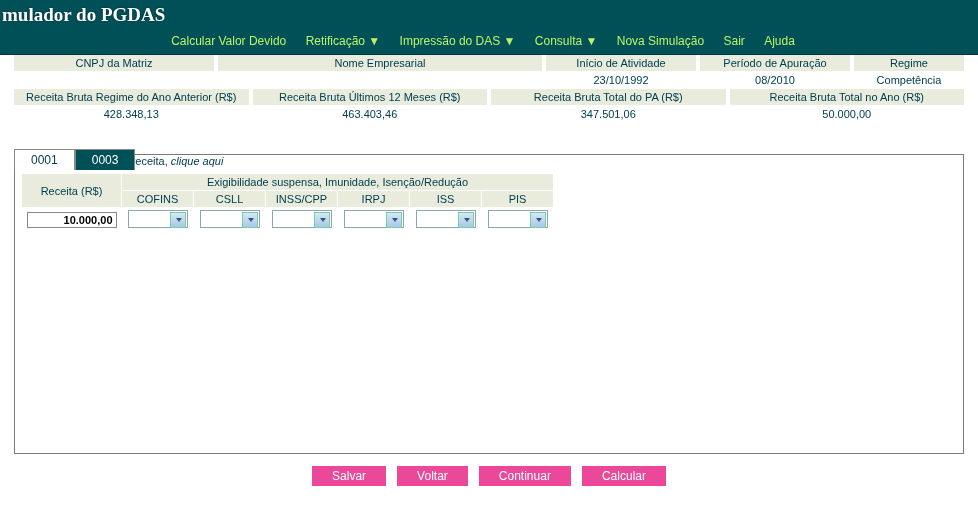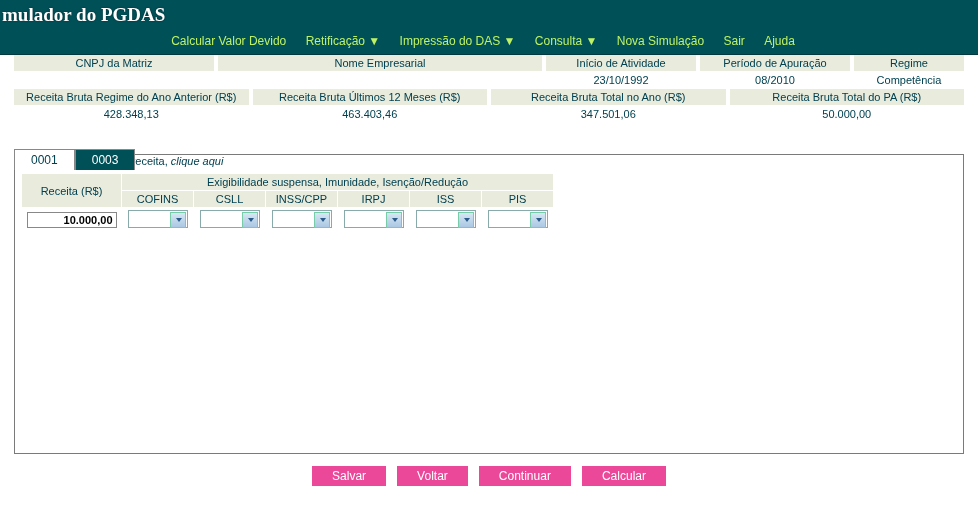--- a/index.html
+++ b/index.html
@@ -61,22 +61,22 @@
   <div class="info-row values">
     <div class="info-cell" style="flex:0 0 200px;filter:blur(1px);opacity:.5"></div>
     <div class="info-cell" style="flex:1;filter:blur(1px);opacity:.5"></div>
     <div class="info-cell" style="flex:0 0 150px">23/10/1992</div>
     <div class="info-cell" style="flex:0 0 150px">08/2010</div>
     <div class="info-cell" style="flex:0 0 110px">Competência</div>
   </div>
   <div class="info-row">
     <div class="info-cell" style="flex:1">Receita Bruta Regime do Ano Anterior (R$)</div>
     <div class="info-cell" style="flex:1">Receita Bruta Últimos 12 Meses (R$)</div>
+    <div class="info-cell" style="flex:1">Receita Bruta Total do PA (R$)</div>
     <div class="info-cell" style="flex:1">Receita Bruta Total no Ano (R$)</div>
-    <div class="info-cell" style="flex:1">Receita Bruta Total do PA (R$)</div>
   </div>
   <div class="info-row values">
     <div class="info-cell" style="flex:1">428.348,13</div>
     <div class="info-cell" style="flex:1">463.403,46</div>
     <div class="info-cell" style="flex:1">347.501,06</div>
     <div class="info-cell" style="flex:1">50.000,00</div>
   </div>
 </div>
 
 <div class="tabs-area">

